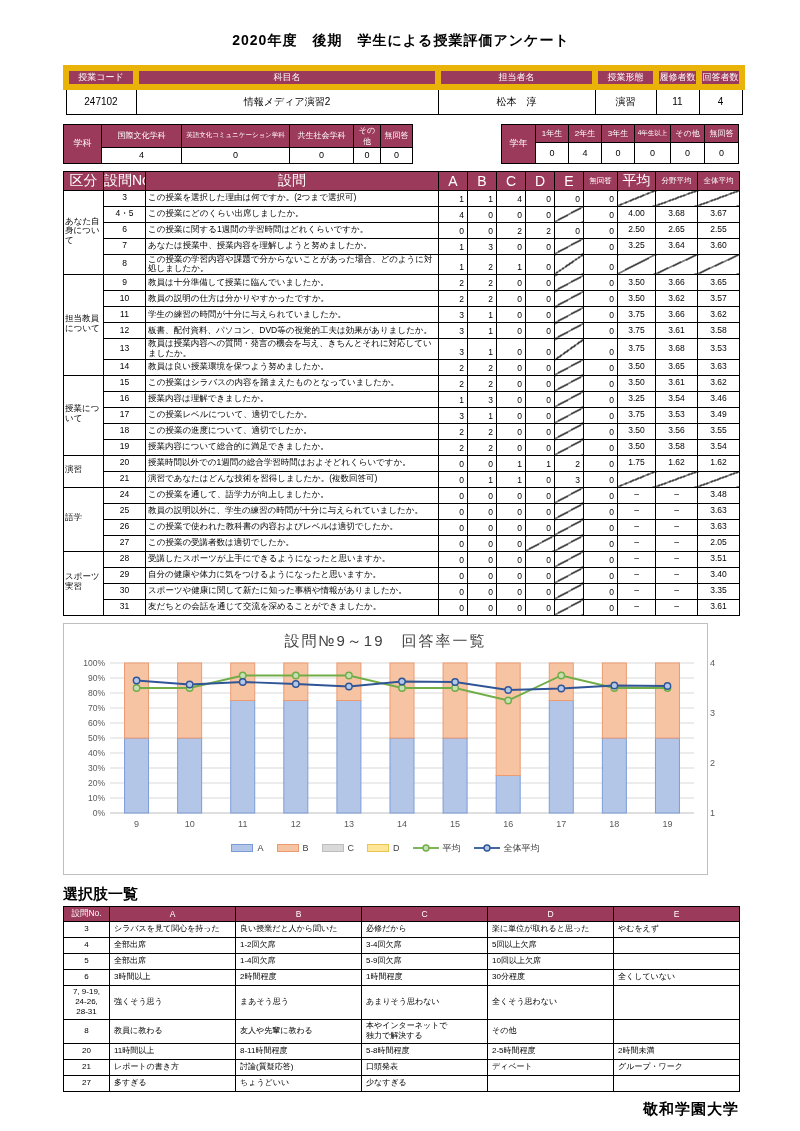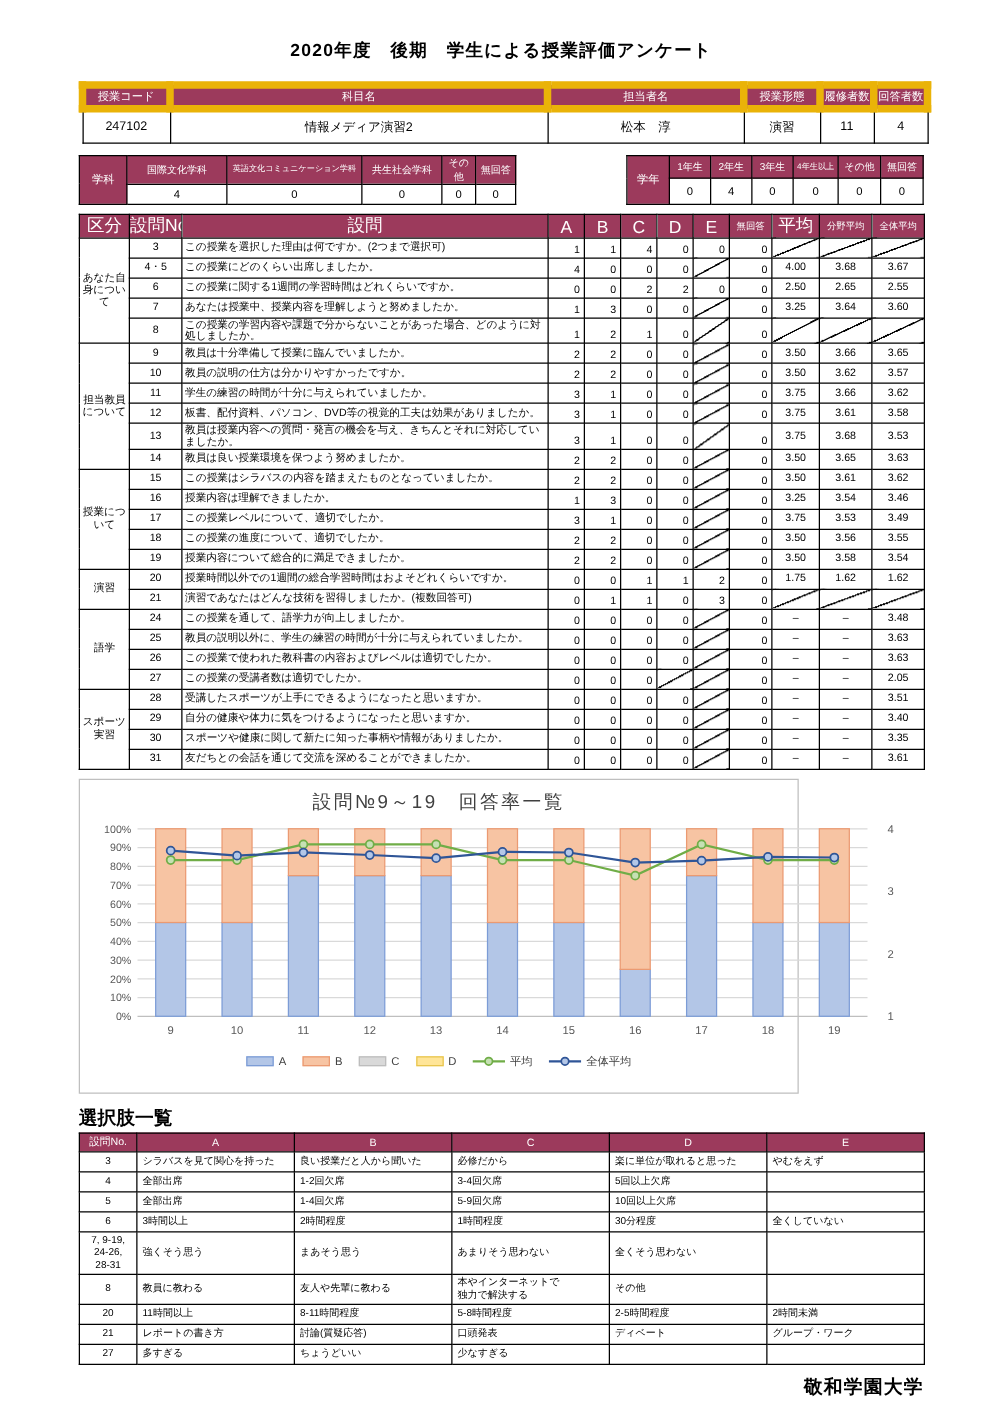--- a/index.html
+++ b/index.html
@@ -43,35 +43,35 @@
 
   
   .main-table { width:676px; border:1.5px solid #000; font-size:8.5px; }
   .main-table th {
     background:var(--hdr); color:#fff; font-weight:normal;
     font-size:14px; height:16px; border:1px solid #000; padding:0;
     overflow:hidden; white-space:nowrap;
   }
   .main-table th.sm { font-size:7.5px; }
   .main-table td { border:1px solid #000; height:16px; padding:0 2px; line-height:1.15; }
-  .main-table td.group { text-align:center; font-size:8.5px; padding:0 1px; }
+  .main-table td.group { font-size:8.5px; padding:0 1px;font-family:Liberation Mono, monospace; }
   .main-table td.no { text-align:center; }
   .main-table td.q  { text-align:left; }
   .main-table td.cnt { text-align:right; vertical-align:bottom; padding:0 3px 1px 0; }
   .main-table td.avg { text-align:center; }
   .main-table tr.group-start td { border-top:1.5px solid #000; }
   td.diag {
     background-image:linear-gradient(to bottom right,
       transparent calc(50% - 0.6px), #000 calc(50% - 0.6px),
       #000 calc(50% + 0.6px), transparent calc(50% + 0.6px));
   }
 
   
   .chart-box {
-    border:1px solid #bfbfbf; margin-top:7px; width:576px; height:252px;
+    border:1px solid #bfbfbf; margin-top:7px; width:645px; height:252px;
     padding-top:8px; background:#fff;
   }
   .chart-title {
     text-align:center; font-size:15px; color:#404040;
     letter-spacing:2px; margin-bottom:4px;
   }
   .legend-row {
     display:flex; justify-content:center; align-items:center;
     gap:13px; font-size:9px; color:#404040; margin-top:1px;
   }

